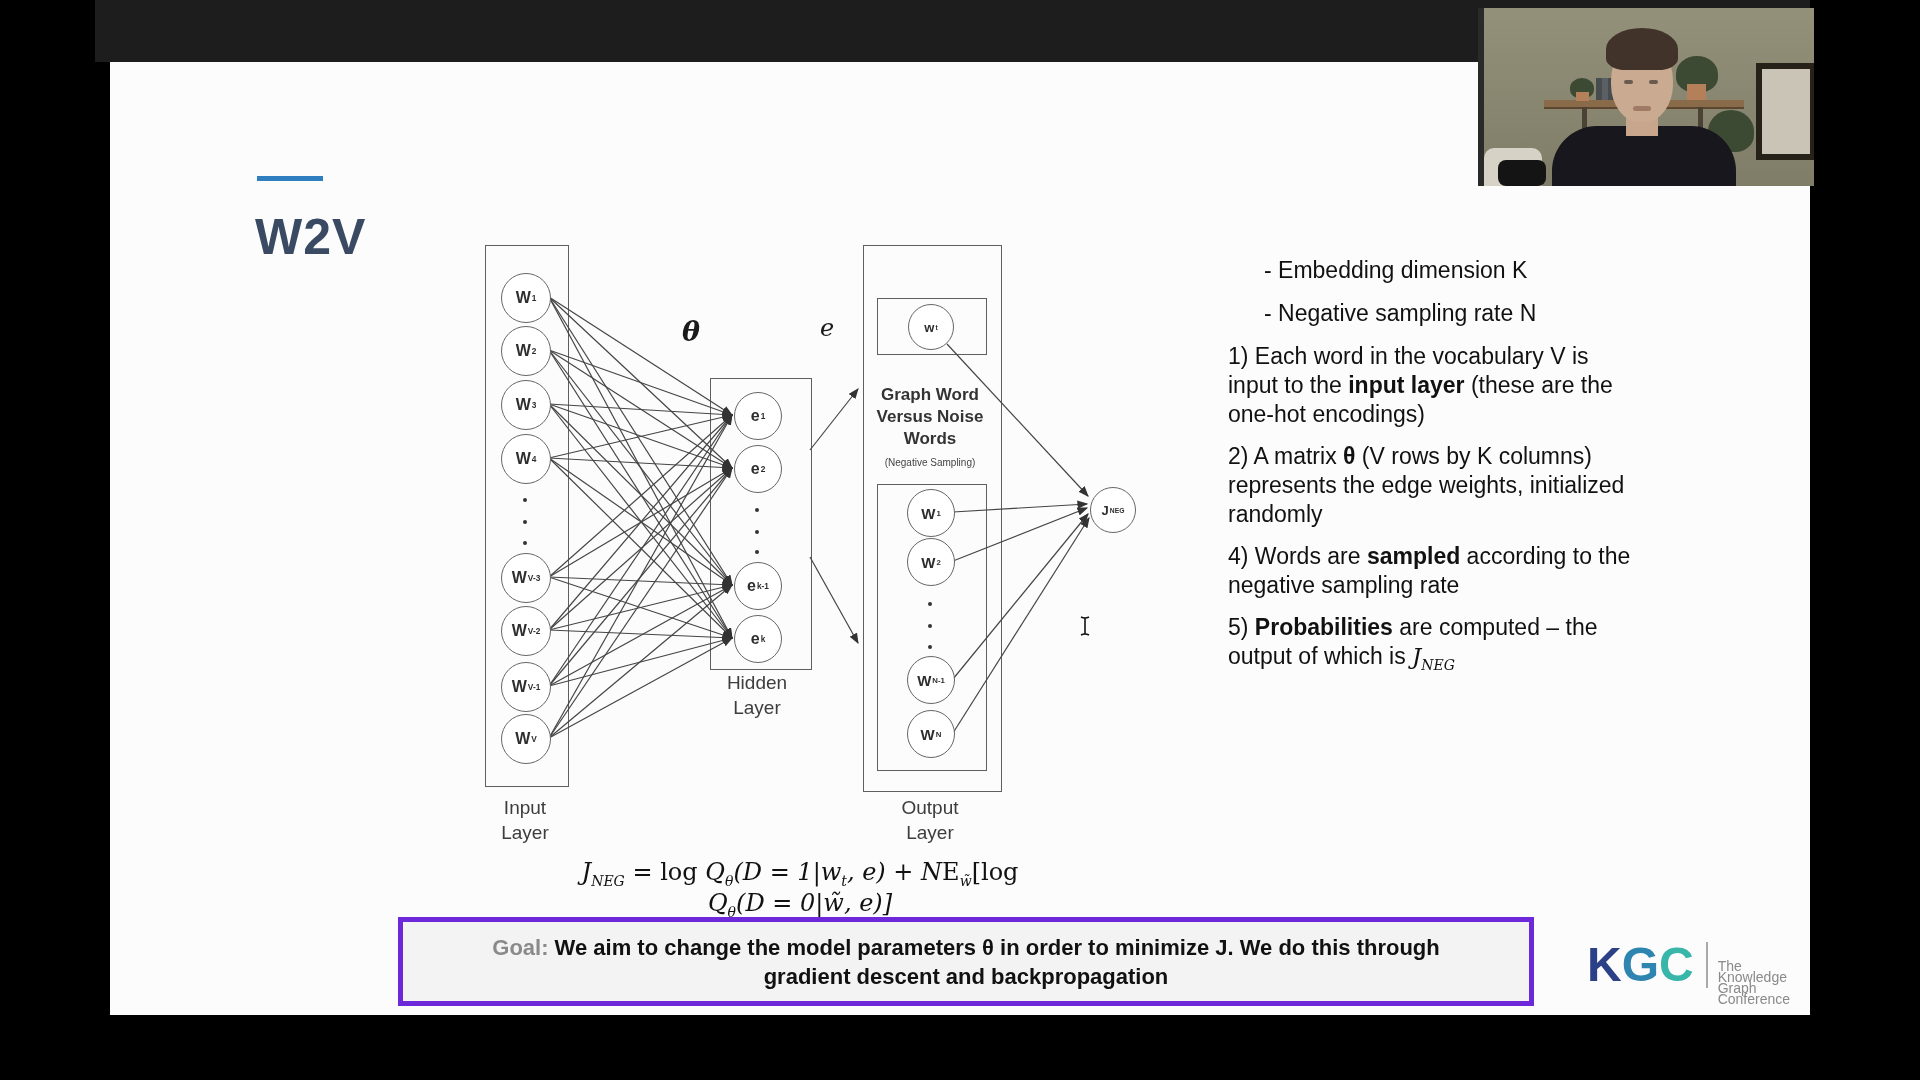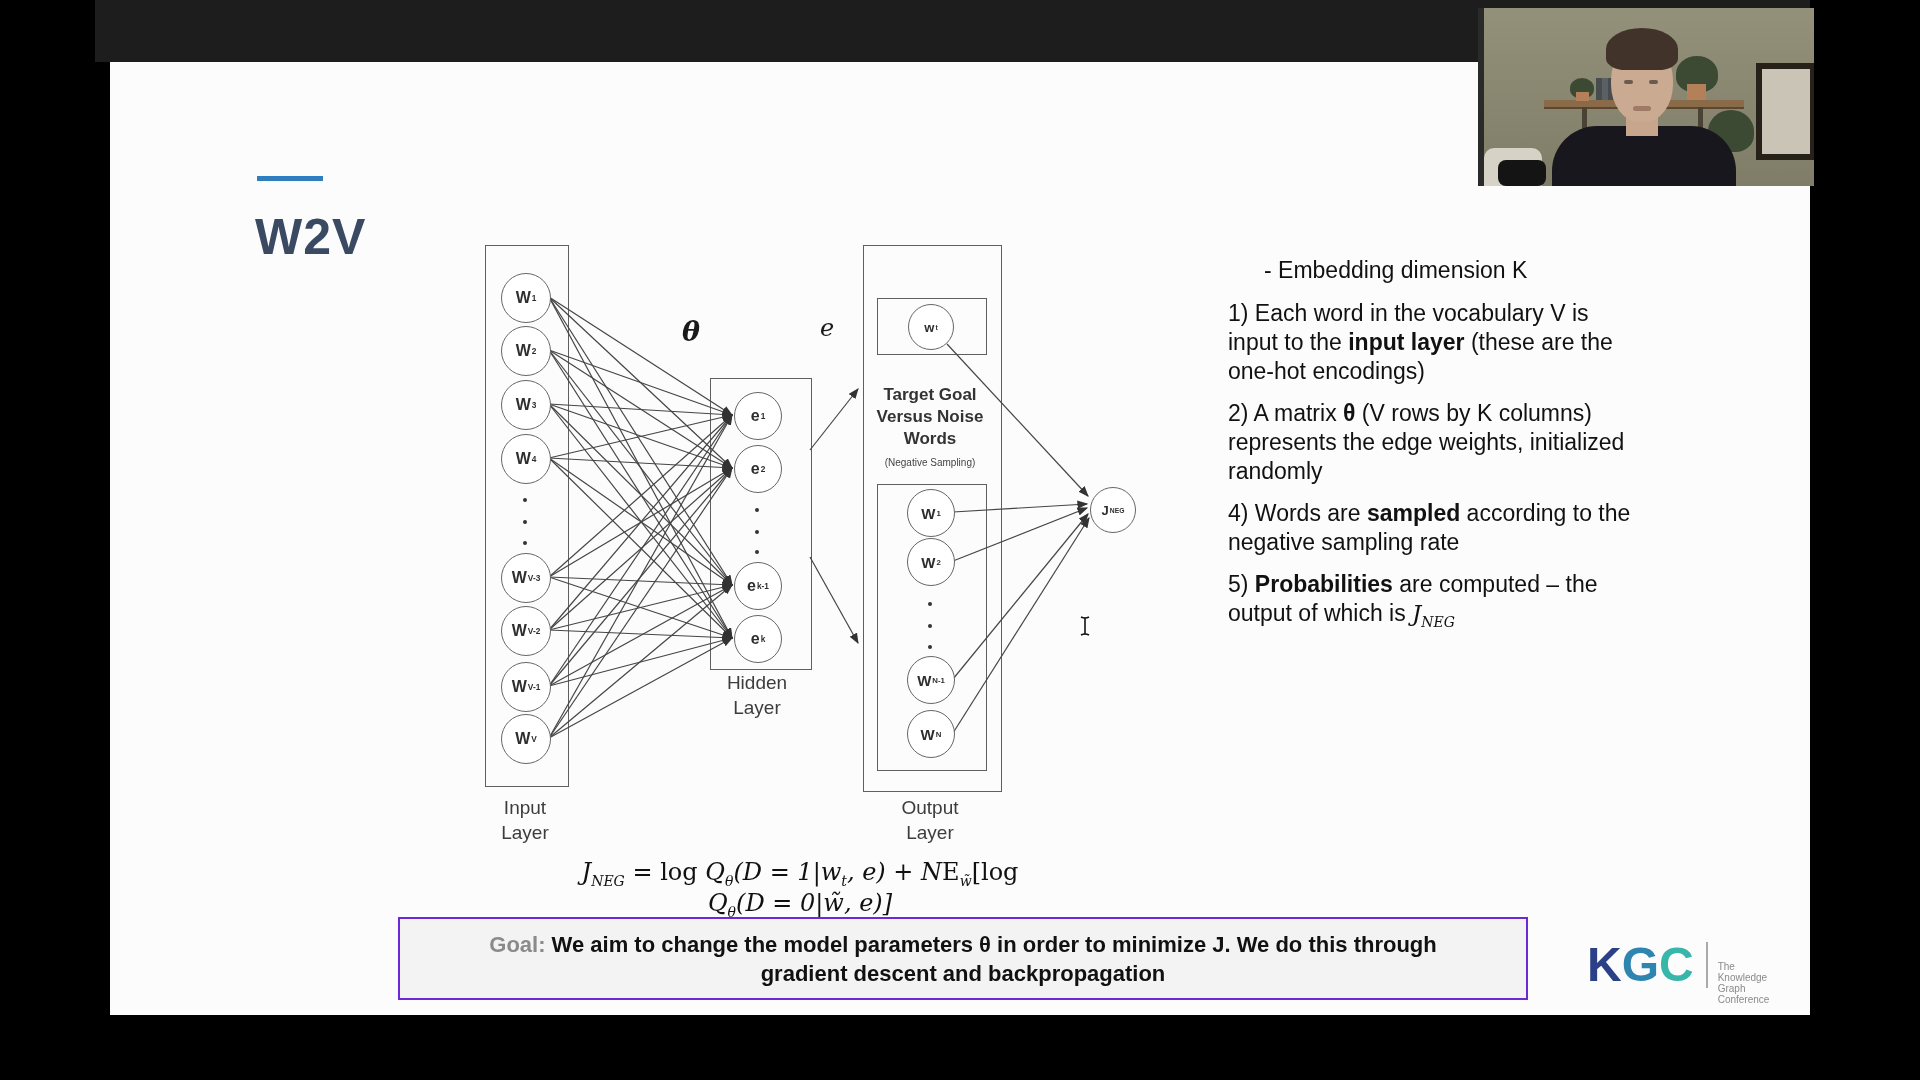--- a/index.html
+++ b/index.html
@@ -27,30 +27,30 @@
   #right-panel p{margin:0 0 13px 0;}
   #right-panel .indent{padding-left:36px;margin-bottom:14px;}
   #right-panel h3{margin:0 0 13px 0;font-size:23px;}
   .mathJ{font-family:"DejaVu Serif",serif;font-style:italic;}
   
   #formula{left:440px;top:796px;width:500px;text-align:center;font-family:"DejaVu Serif",serif;
     font-size:24px;color:#111;}
   #formula .it{font-style:italic;}
   #formula sub{font-size:14px;}
   
-  #goal-box{left:288px;top:855px;width:1126px;height:79px;background:#f3f3f3;border:2px solid #6d28d9;
+  #goal-box{left:288px;top:855px;width:1126px;height:79px;background:#f3f3f3;border:5px solid #6d28d9;
     display:flex;align-items:center;justify-content:center;}
   #goal-inner{width:1010px;text-align:center;font-size:22px;font-weight:bold;color:#111;line-height:29px;}
   #goal-inner .goal-word{color:#8a8a8a;}
   
   #kgc{left:1477px;top:863px;display:flex;align-items:center;}
   #kgc .letters{font-size:48px;font-weight:700;letter-spacing:0px;line-height:48px;}
   #kgc .k{color:#2b4087;} #kgc .g{color:#2e86b0;} #kgc .c{color:#38b6aa;}
   #kgc .divider{width:2px;height:46px;background:#aaa;margin:0 10px 0 12px;}
-  #kgc .tag{font-size:10px;color:#8a8a8a;line-height:11px;margin-top:36px;}
+  #kgc .tag{font-size:14px;color:#8a8a8a;line-height:11px;margin-top:36px;}
   
   #webcam{left:1478px;top:8px;width:330px;height:178px;background:linear-gradient(#94917b,#7f7c67);
     overflow:hidden;z-index:10;border-left:6px solid #2a2a2a;}
   .shelf{left:60px;top:92px;width:200px;height:7px;background:#8a6b49;border-bottom:2px solid #5d4630;}
   .bracket{width:5px;height:32px;background:#4b4236;}
   .plant{background:#3d4a33;border-radius:50% 50% 40% 40%;}
   .pot{background:#b3805a;}
   .books{left:112px;top:70px;width:48px;height:22px;background:#5a6063;
     background-image:repeating-linear-gradient(90deg,#474c4f 0 6px,#5a6063 6px 12px);}
   .frame{left:272px;top:55px;width:48px;height:85px;background:#c9c4b6;border:6px solid #262219;}
@@ -192,21 +192,21 @@
       <div>Layer</div>
     </div>
 
     <div class="abs dbox" style="left:753px;top:183px;width:137px;height:545px;"></div>
     <div class="abs dbox" style="left:767px;top:236px;width:108px;height:55px;"></div>
     <div class="abs node" style="left:798px;top:242px;width:44px;height:44px;font-size:13px;">
         <span>w</span>
         <sub>t</sub>
       </div>
     <div id="target-caption" class="abs" style="left:750px;top:322px;">
-      <div>Target Goal</div>
+      <div>Graph Word</div>
       <div>Versus Noise</div>
       <div>Words</div>
       <div class="small">(Negative Sampling)</div>
     </div>
     <div class="abs dbox" style="left:767px;top:422px;width:108px;height:285px;"></div>
     <div class="abs node" style="left:797px;top:427px;width:46px;height:46px;font-size:15px;">
         <span>W</span>
         <sub>1</sub>
       </div>
     <div class="abs node" style="left:797px;top:476px;width:46px;height:46px;font-size:15px;">
@@ -237,20 +237,21 @@
     <svg class="abs" style="left:968px;top:553px;z-index:4;" width="14" height="22">
       <g stroke="#111" stroke-width="1.6" fill="none">
         <path d="M3,2 Q7,4 11,2"></path>
           <path d="M3,20 Q7,18 11,20"></path>
           <line x1="7" y1="3" x2="7" y2="19"></line>
       </g>
     </svg>
 
     <div id="right-panel" class="abs">
       <p class="indent"><span>- Embedding dimension K</span></p>
+      <p class="indent"><span>- Negative sampling rate N</span></p>
       <p><span>1) Each word in the vocabulary V is input to the </span><b>input layer</b><span> (these are the one-hot encodings)</span></p>
       <p><span>2) A matrix </span><b>θ</b><span> (V rows by K columns) represents the edge weights, initialized randomly</span></p>
       <p><span>4) Words are </span><b>sampled</b><span> according to the negative sampling rate</span></p>
       <p><span>5) </span><b>Probabilities</b><span> are computed – the output of which is </span><span class="mathJ">J</span><sub class="mathJ" style="font-size:14px;">NEG</sub></p>
     </div>
 
     <div id="formula" class="abs">
       <span class="it">J</span><sub class="it">NEG</sub><span> = log </span><span class="it">Q</span><sub class="it">θ</sub><span class="it">(D = 1|w</span><sub class="it">t</sub><span class="it">, e) + N</span><span>E</span><sub class="it">w̃</sub><span>[log </span><span class="it">Q</span><sub class="it">θ</sub><span class="it">(D = 0|w̃, e)]</span>
     </div>
 

